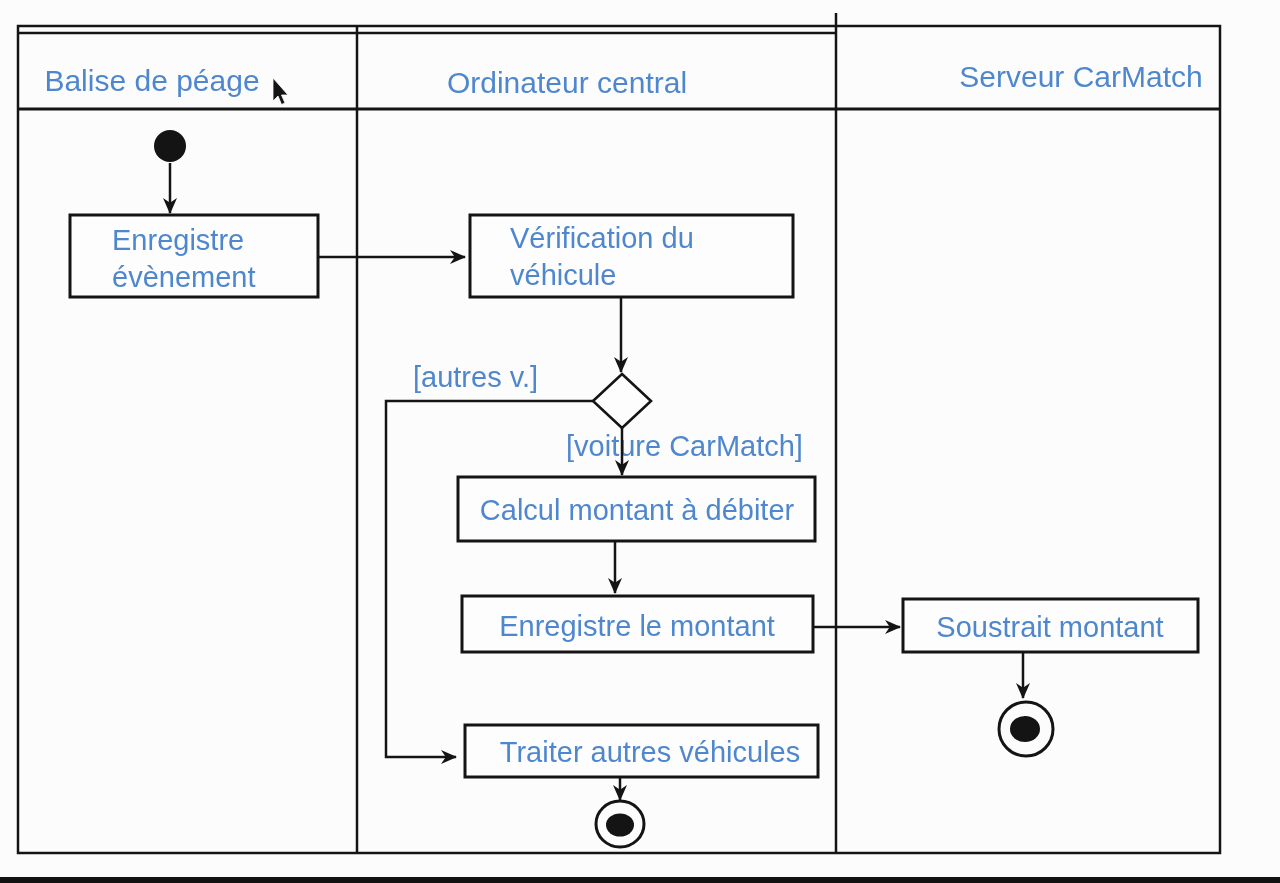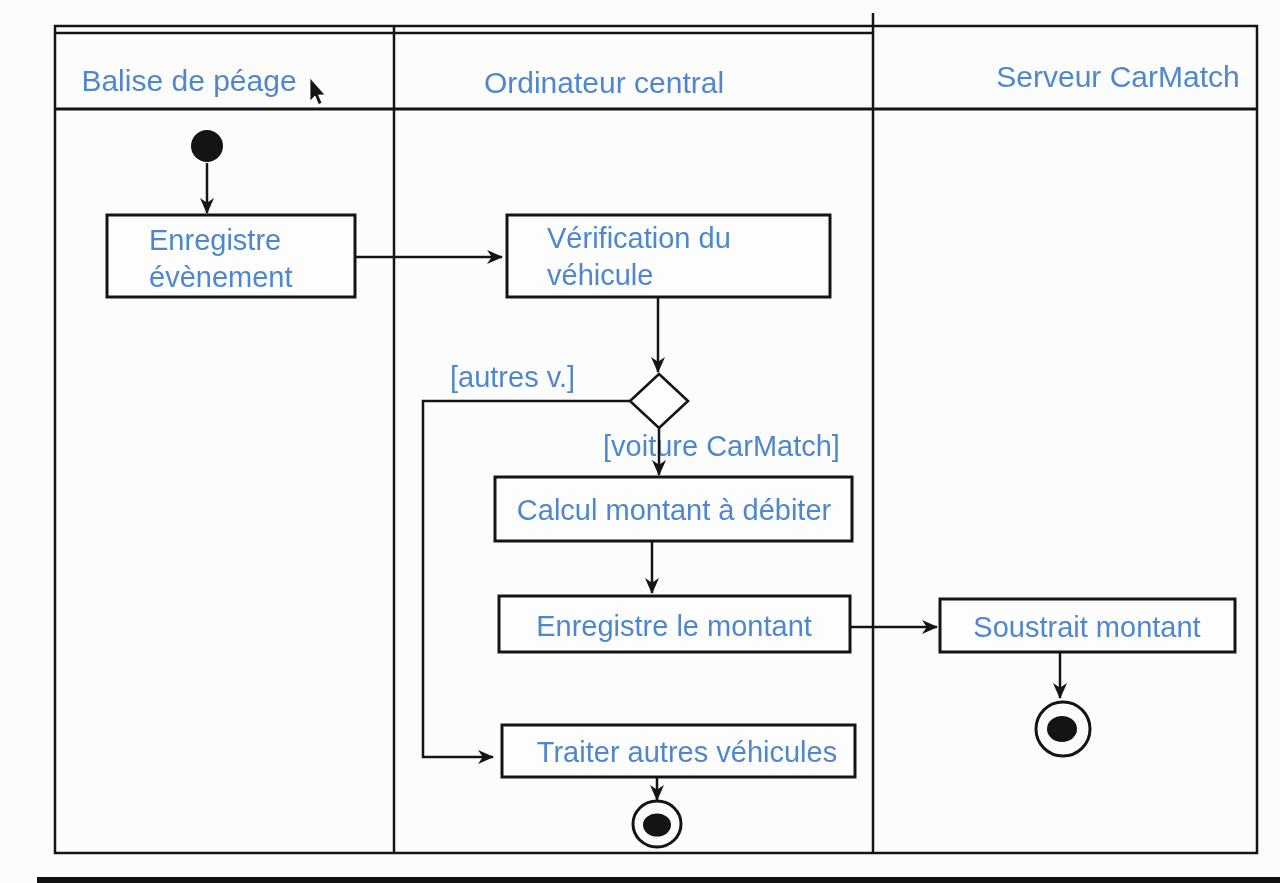--- a/index.html
+++ b/index.html
@@ -4,21 +4,21 @@
 <style>
   html, body {
     margin: 0;
     padding: 0;
     width: 1280px;
     height: 883px;
     background: #fcfcfc;
     overflow: hidden;
     font-family: "Liberation Sans", sans-serif;
   }
-  .stage { position: relative; width: 1028px; height: 883px; margin-left: 37px; }
+  .stage { position: relative; width: 1028px; height: 883px; }
   svg { display: block; }
   svg text {
     font-family: "Liberation Sans", sans-serif;
     fill: #4f87ce;
     font-size: 29px;
   }
   svg text.hdr { font-size: 30px; }
   .frame { stroke: #141414; stroke-width: 2.5; fill: none; }
   .frame-thick { stroke: #141414; stroke-width: 3; fill: none; }
   .flow { stroke: #141414; stroke-width: 2.5; fill: none; }

